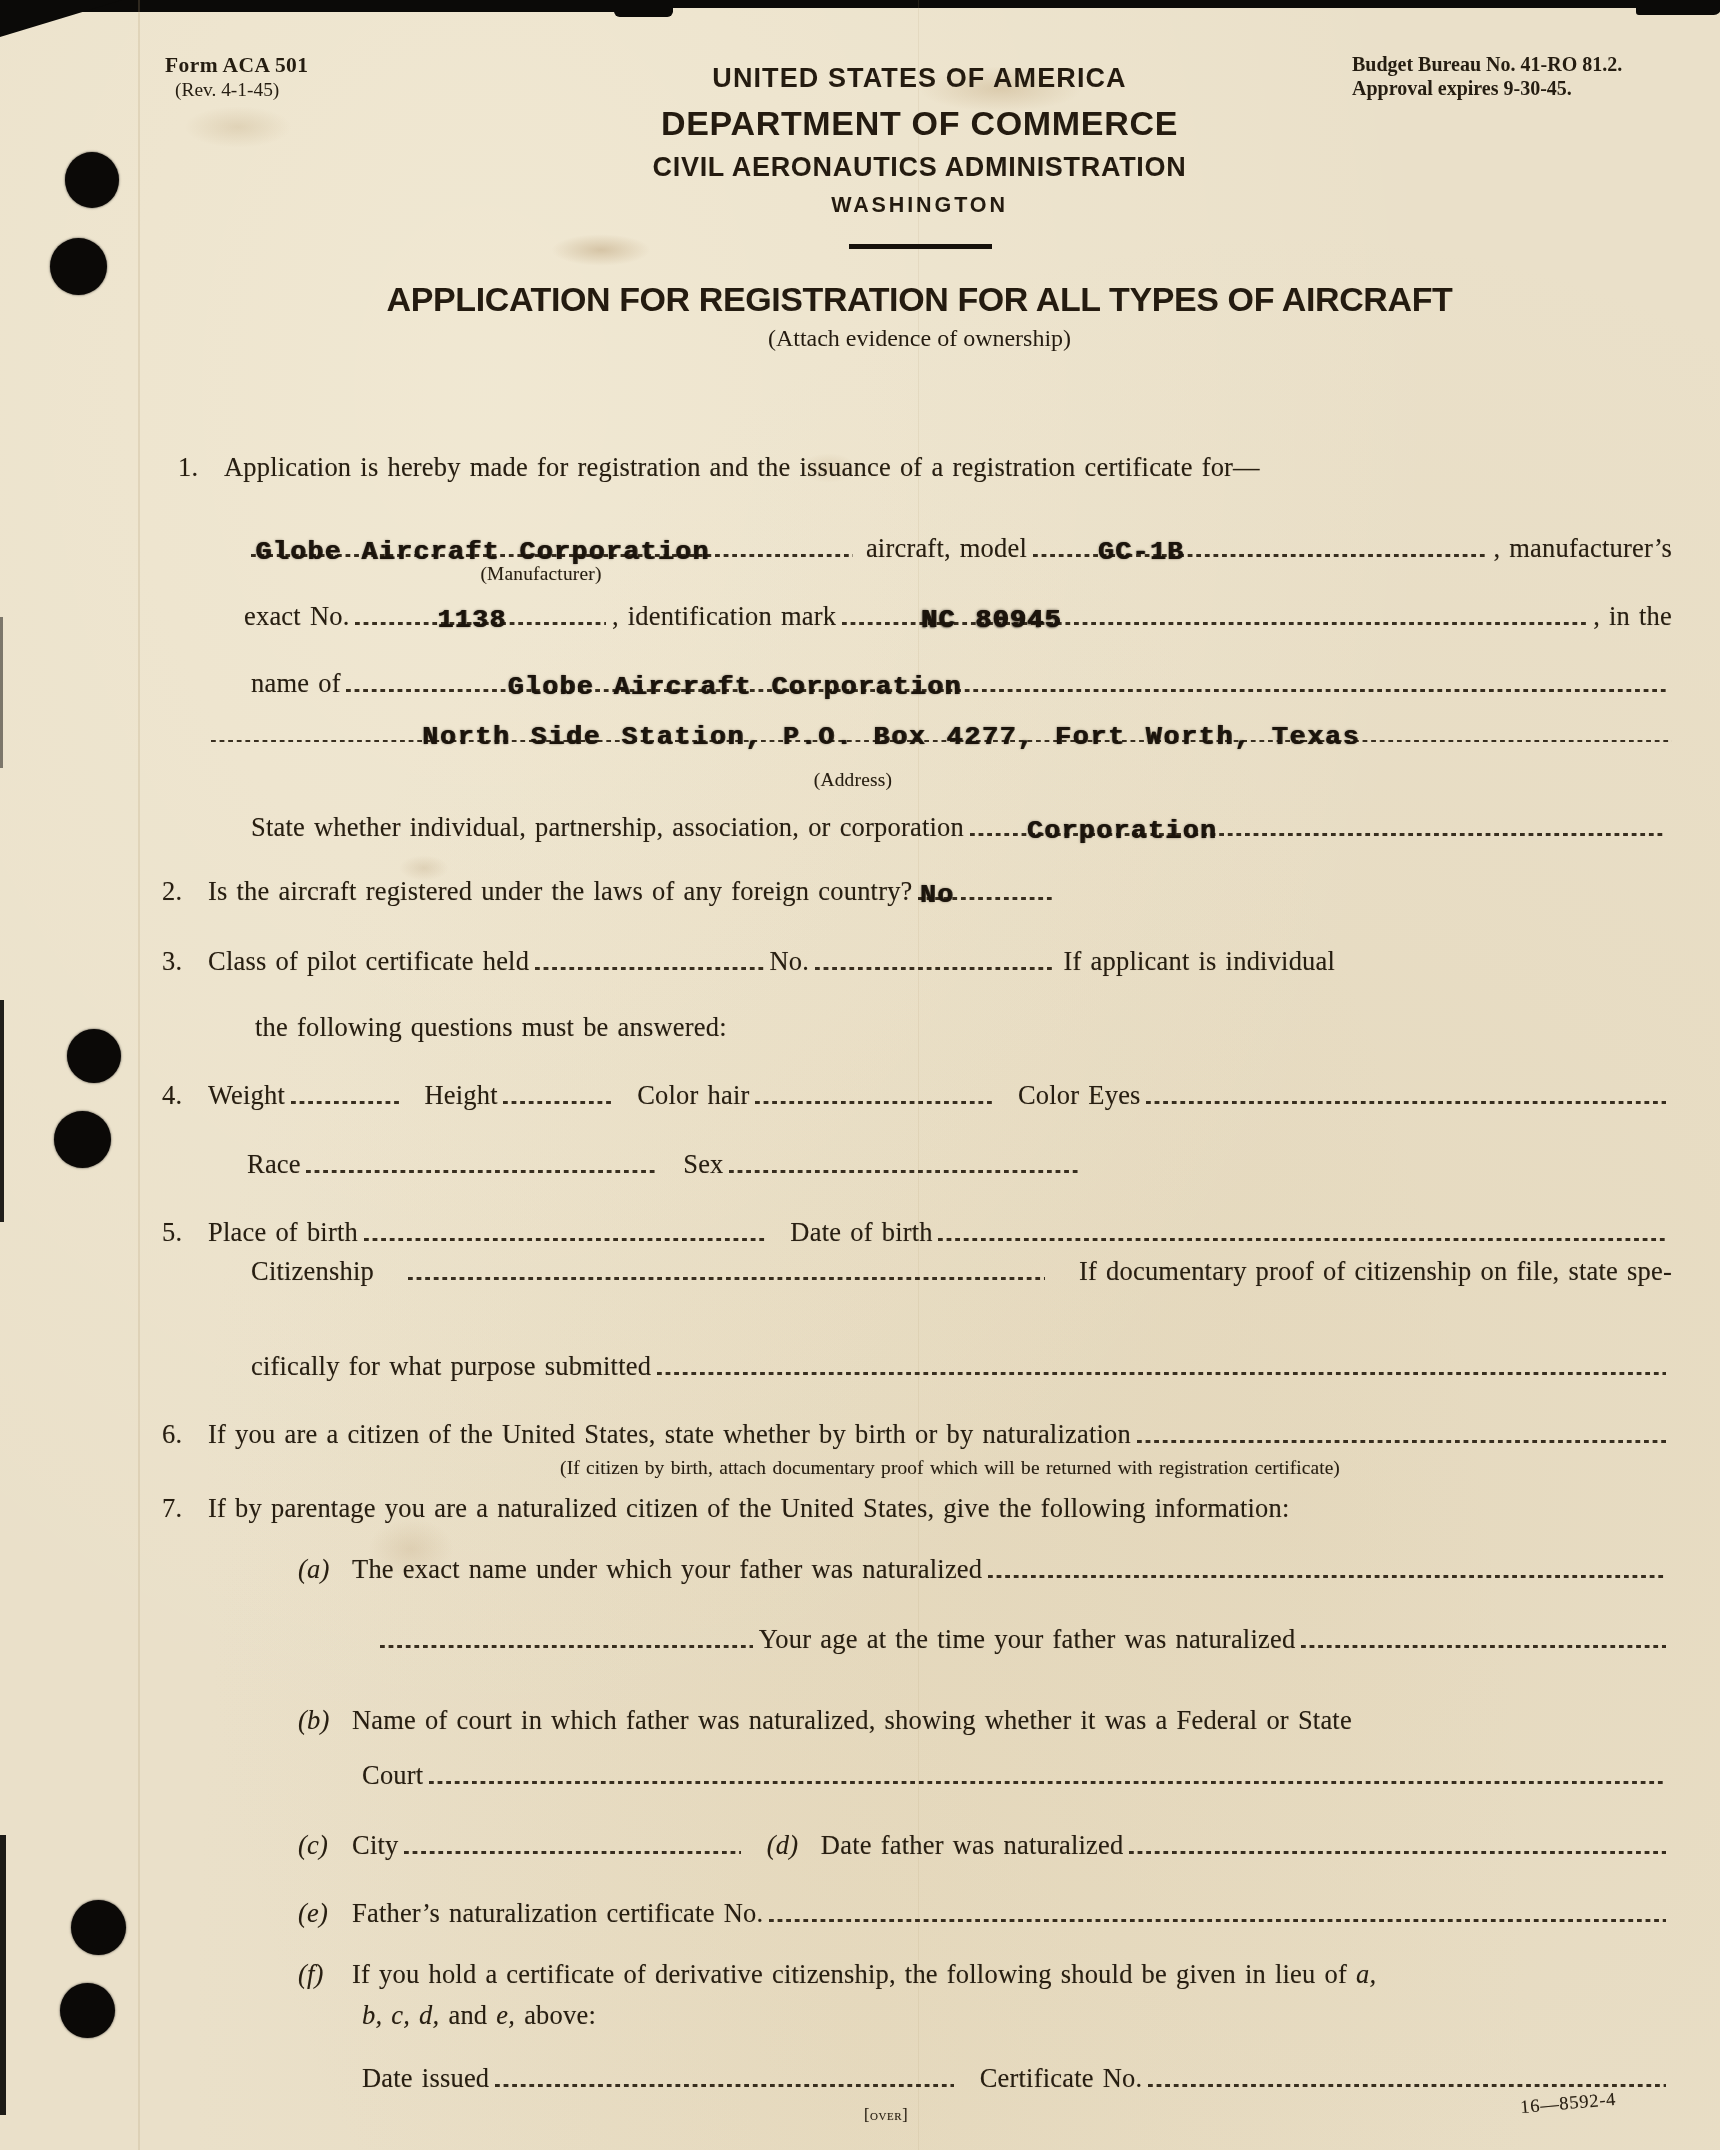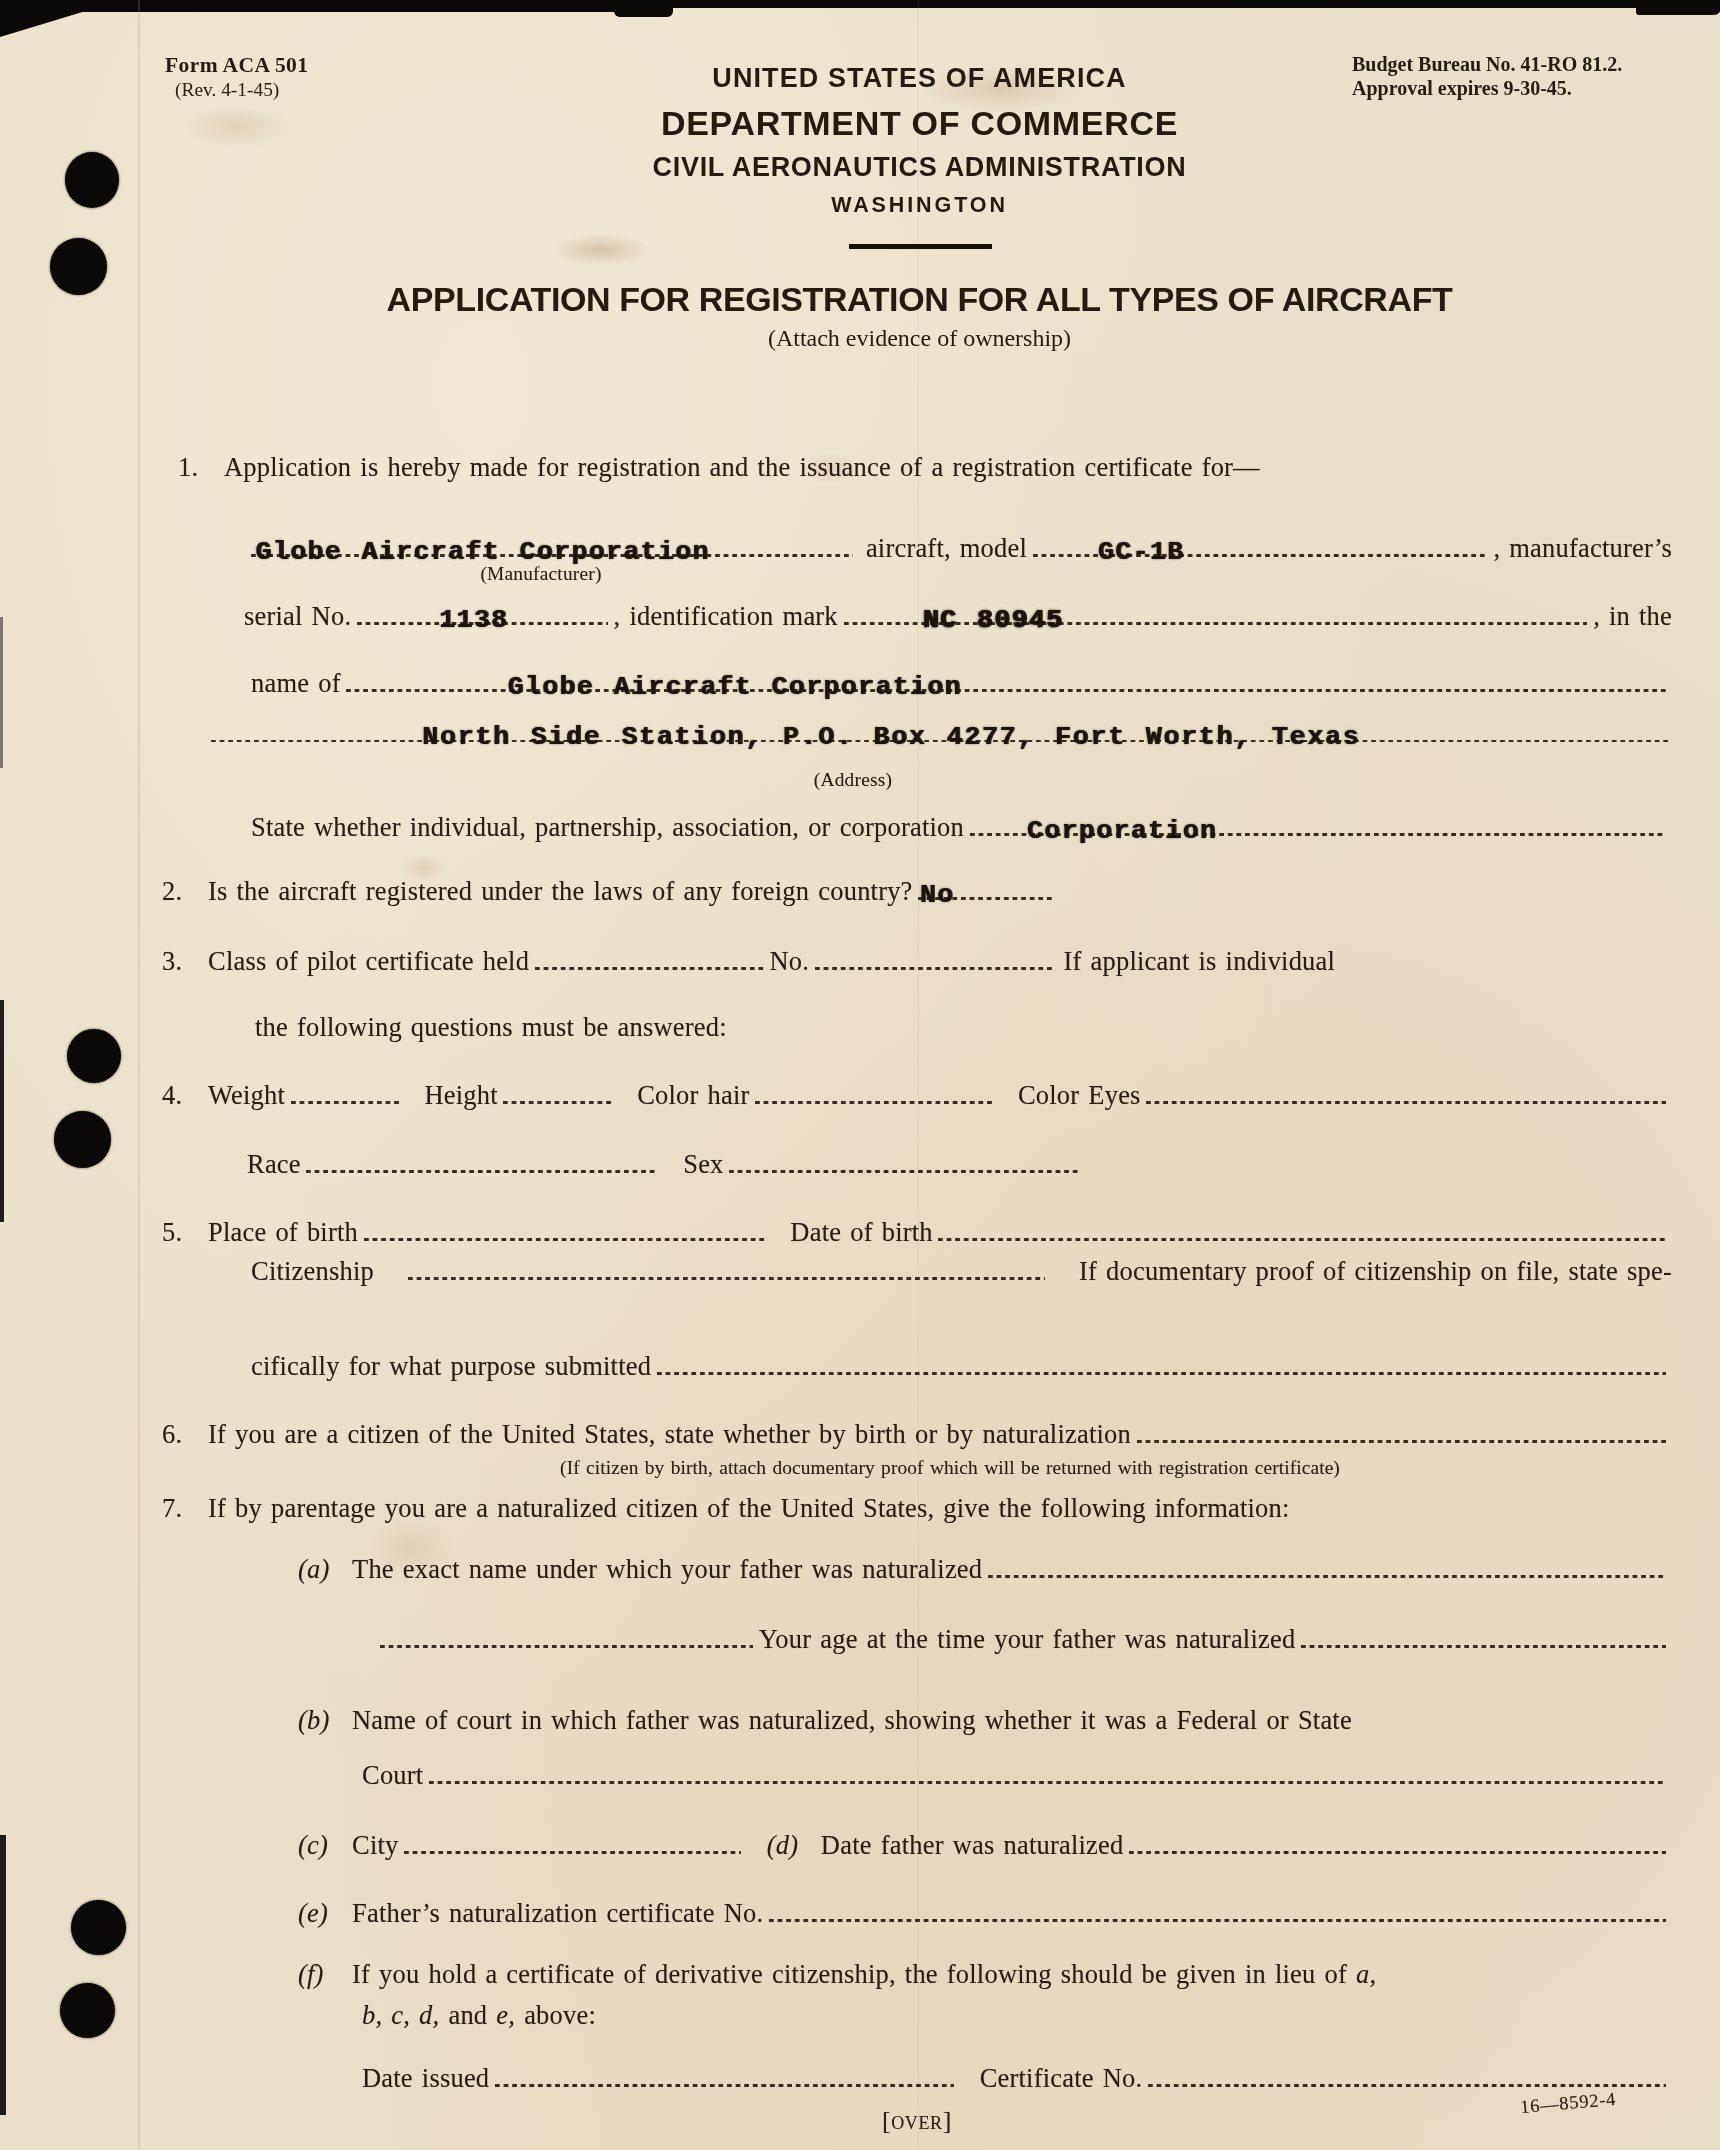--- a/index.html
+++ b/index.html
@@ -105,21 +105,21 @@
     </span>
     <span style="margin-left:7.2px;">aircraft, model</span>
     <span class="fill">
       <span class="typed" style="left:65px;">GC-1B</span>
     </span>
     <span>, manufacturer’s</span>
   </div>
   <div class="caption" style="left:541px;top:563px;">(Manufacturer)</div>
 
   <div class="row" style="left:244px;top:601px;right:49px;">
-    <span>serial No.</span>
+    <span>exact No.</span>
     <span class="fill w350">
       <span class="typed" style="left:82px;">1138</span>
     </span>
     <span>, identification mark</span>
     <span class="fill">
       <span class="typed heavy" style="left:79px;">NC 80945</span>
     </span>
     <span>, in the</span>
   </div>
 
@@ -256,17 +256,17 @@
     <span style="font-style:italic;">b, c, d,</span><span> and </span><span style="font-style:italic;">e,</span><span> above:</span>
   </div>
 
   <div class="row" style="left:362px;top:2063px;right:49px;">
     <span>Date issued</span>
     <span class="fill w640"></span>
     <span class="g">Certificate No.</span>
     <span class="fill"></span>
   </div>
 
-  <div class="blockrow sc" style="left:882px;top:2106px;font-size:26px;">[over]</div>
+  <div class="blockrow sc" style="left:864px;top:2106px;font-size:16px;">[over]</div>
   <div class="blockrow" style="left:1520px;top:2092px;font-size:18.6px;transform:rotate(-5deg);letter-spacing:0.7px;">16—8592-4</div>
 
 </div>
 
 
 </body></html>

